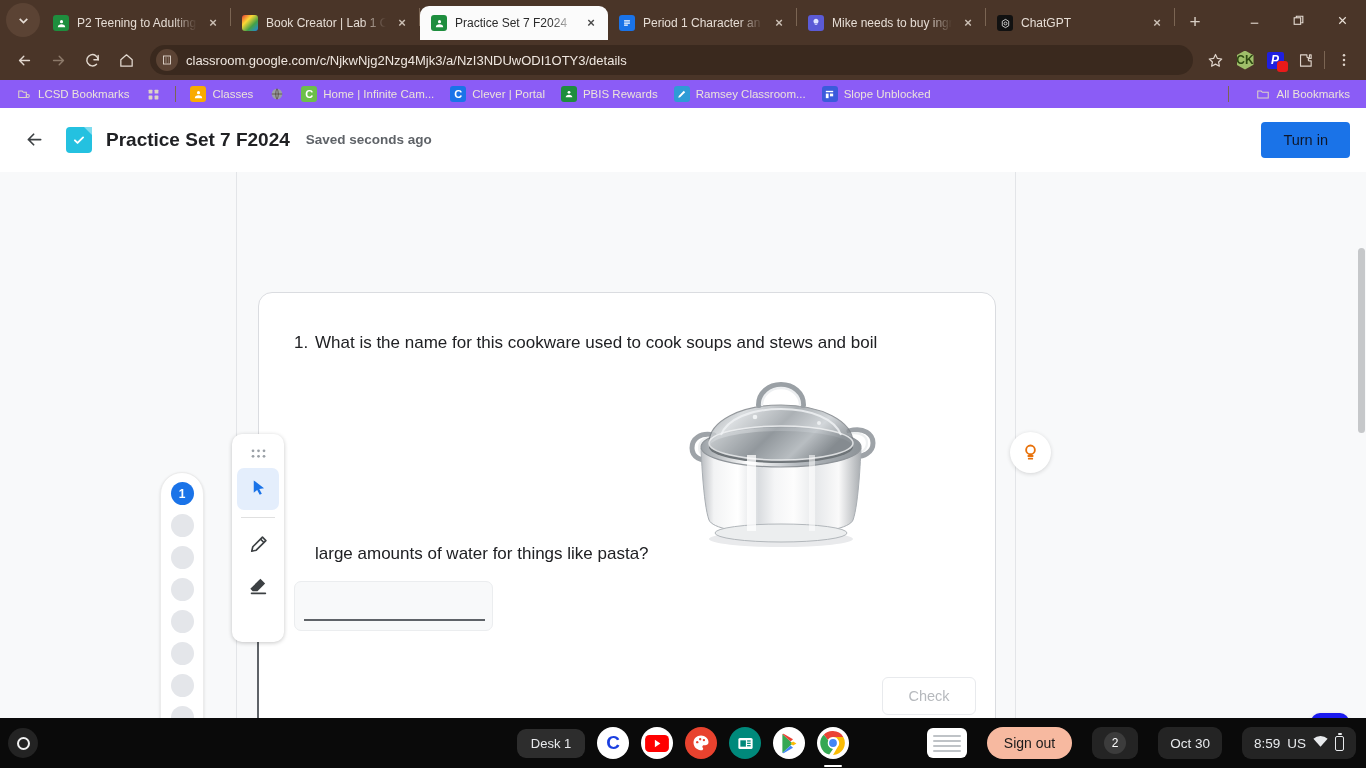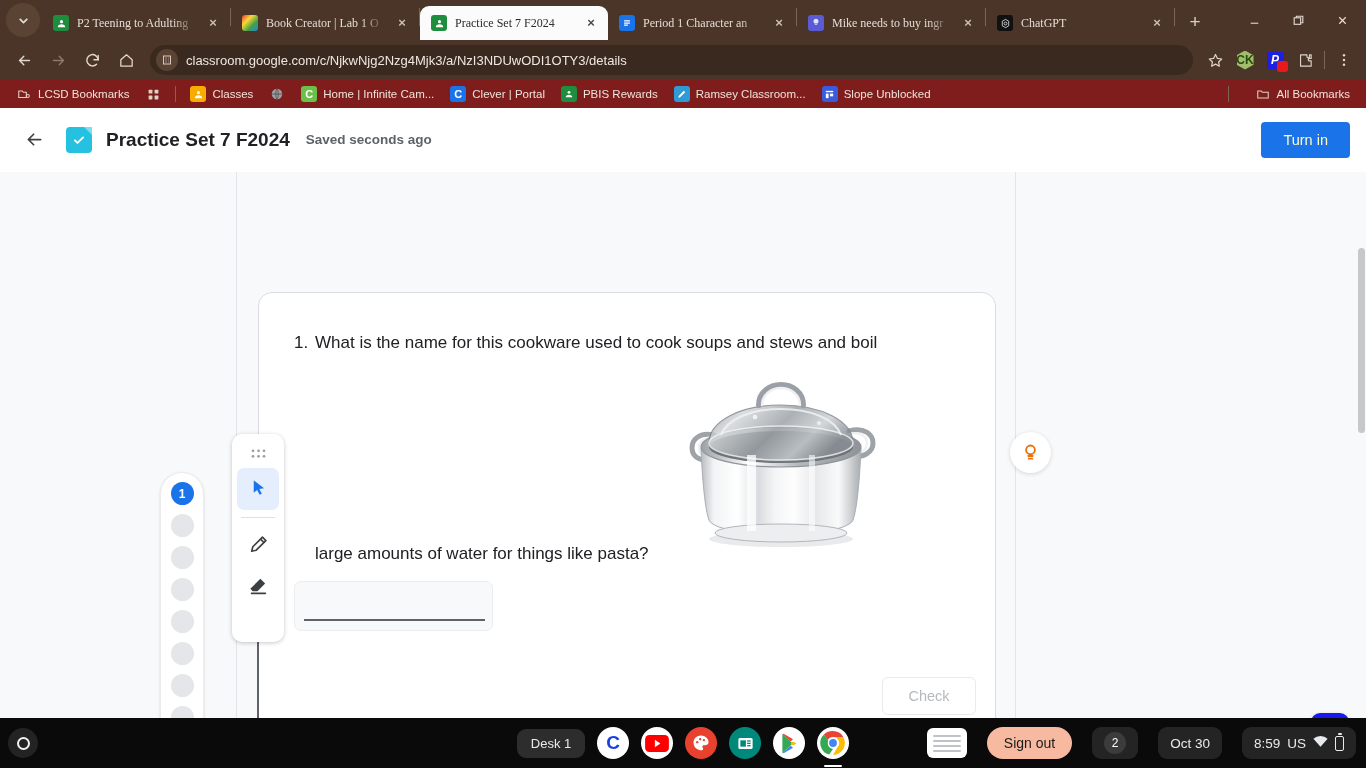--- a/index.html
+++ b/index.html
@@ -62,21 +62,20 @@
     display: flex; align-items: center; justify-content: center;
     font-size: 10px; font-weight: bold; color: #fff;
     overflow: hidden;
   }
   .tab-title {
     font-size: 12px; color: #e6ddd5;
     white-space: nowrap; overflow: hidden;
     flex: 1 1 auto;
     -webkit-mask-image: linear-gradient(to right, #000 80%, transparent 100%);
     mask-image: linear-gradient(to right, #000 80%, transparent 100%);
-    font-family: Liberation Serif, serif;
   }
   .tab-close {
     width: 16px; height: 16px; flex: 0 0 auto;
     color: #cbbfb4; font-size: 13px; line-height: 16px; text-align: center;
     font-weight: bold; cursor: pointer;
   }
   .new-tab {
     width: 28px; height: 28px; margin: 0 0 3px 6px;
     color: #d8cec4; font-size: 19px; line-height: 26px; text-align: center;
     border-radius: 50%; flex: 0 0 auto; cursor: pointer;
@@ -142,21 +141,21 @@
   }
   .ext-badge {
     position: absolute; right: 1px; bottom: 2px;
     width: 11px; height: 11px; border-radius: 3px; background: #ea1a1a;
   }
   .toolbar-sep { width:1px; height:18px; background:#7b6553; margin:0 3px; }
 
   
   .bookmarks {
     height: 28px; display: flex; align-items: center;
-    padding: 0 8px; gap: 0px; background: #7f1d1d;
+    padding: 0 8px; gap: 0px; background: #8b5cf6;
   }
   .bm {
     display: flex; align-items: center; gap: 6px;
     padding: 3px 8px; border-radius: 6px;
     font-size: 11.5px; color: #ece3db;
     white-space: nowrap; cursor: pointer;
     flex: 0 0 auto;
   }
   .bm-ico {
     width: 16px; height: 16px; flex:0 0 auto;
@@ -196,21 +195,21 @@
     border-left: 8px solid transparent;
     border-top: 8px solid #7fdcef;
   }
   .gc-title {
     font-size: 19px; color: #202124; font-weight: 600;
     margin-right: 16px; white-space: nowrap;
   }
   .gc-saved { font-size: 13.5px; color: #5f6368; white-space: nowrap; font-weight: bold; }
   .gc-turnin {
     margin-left: auto;
-    background: #1a73e8; color: #fef9c3;
+    background: #1a73e8; color: #0f172a;
     font-size: 14.5px; font-weight: 500;
     padding: 10px 22px; border: none; border-radius: 4px;
     cursor: pointer; white-space: nowrap;
   }
 
   
   .body-area {
     position: relative;
     height: 546px;
     background: #f8f9fa;

